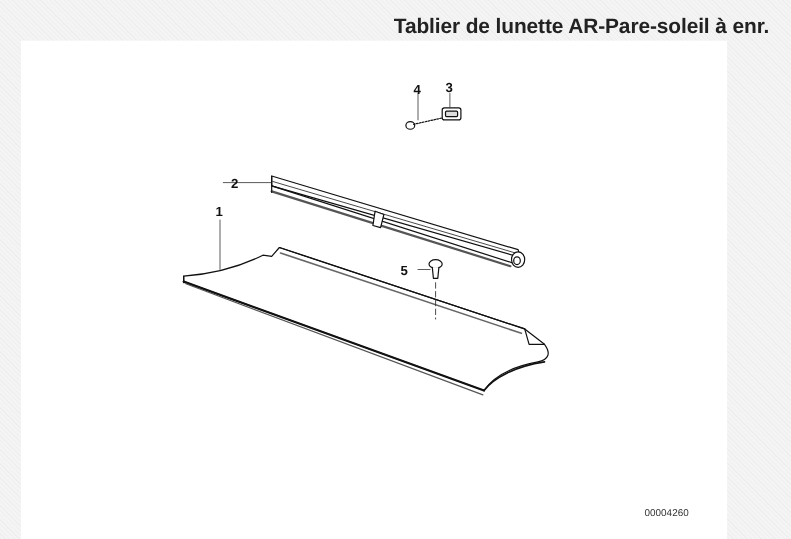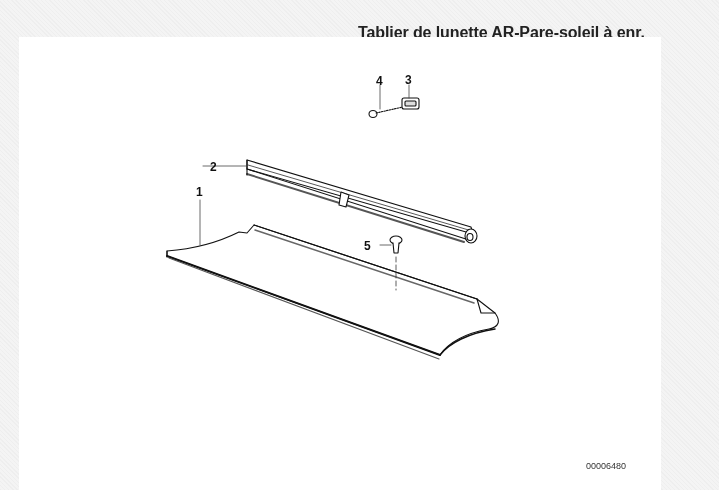--- a/index.html
+++ b/index.html
@@ -3,22 +3,22 @@
 <meta charset="utf-8">
 <style>
   html, body { margin: 0; padding: 0; }
   body {
     width: 719px; height: 490px; overflow: hidden; position: relative;
     background-color: #f4f4f4;
     background-image: repeating-linear-gradient(45deg, rgba(0,0,0,0.025) 0 1px, transparent 1px 3px);
     font-family: "Liberation Sans", sans-serif;
   }
   .title {
-    position: absolute; left: 358px; top: 24px;
-    font-size: 16px; font-weight: bold; color: #222;
+    position: absolute; left: 358px; top: 14px;
+    font-size: 19px; font-weight: bold; color: #222;
     white-space: nowrap; letter-spacing: -0.1px;
   }
   .panel {
     position: absolute; left: 19px; top: 37px; width: 642px; height: 453px;
     background: #fff;
   }
   .diagram { position: absolute; left: 0; top: 0; }
   .callout {
     position: absolute; font-size: 12px; font-weight: bold; color: #111;
     font-family: "Liberation Sans", sans-serif; line-height: 1;
@@ -83,14 +83,14 @@
       <line x1="377" y1="220" x2="377" y2="253" stroke-dasharray="5 3" stroke="#333" stroke-width="0.8"></line>
     </g>
   </svg>
 
   <div class="callout" style="left:357px; top:38px;">4</div>
   <div class="callout" style="left:386px; top:37px;">3</div>
   <div class="callout" style="left:191px; top:124px;">2</div>
   <div class="callout" style="left:177px; top:149px;">1</div>
   <div class="callout" style="left:345px; top:203px;">5</div>
 
-  <div class="diagram-id">00006480</div>
+  <div class="diagram-id">00004260</div>
 </div>
 
 </body></html>

